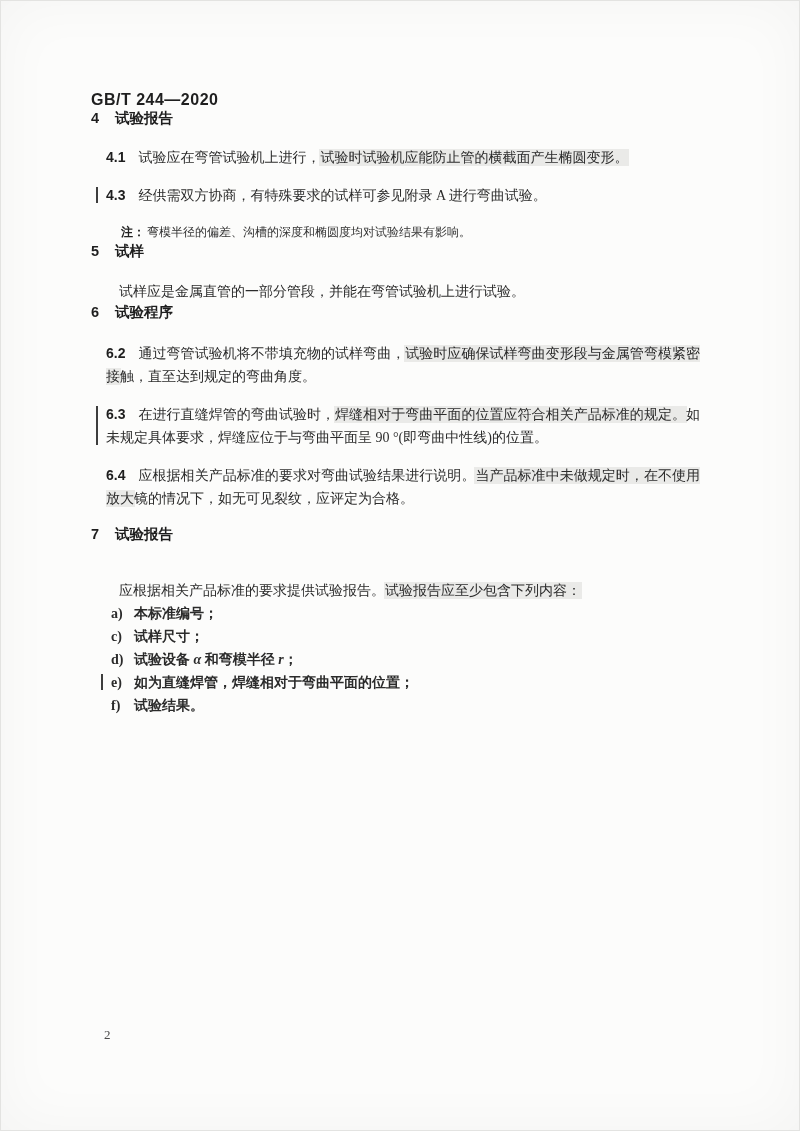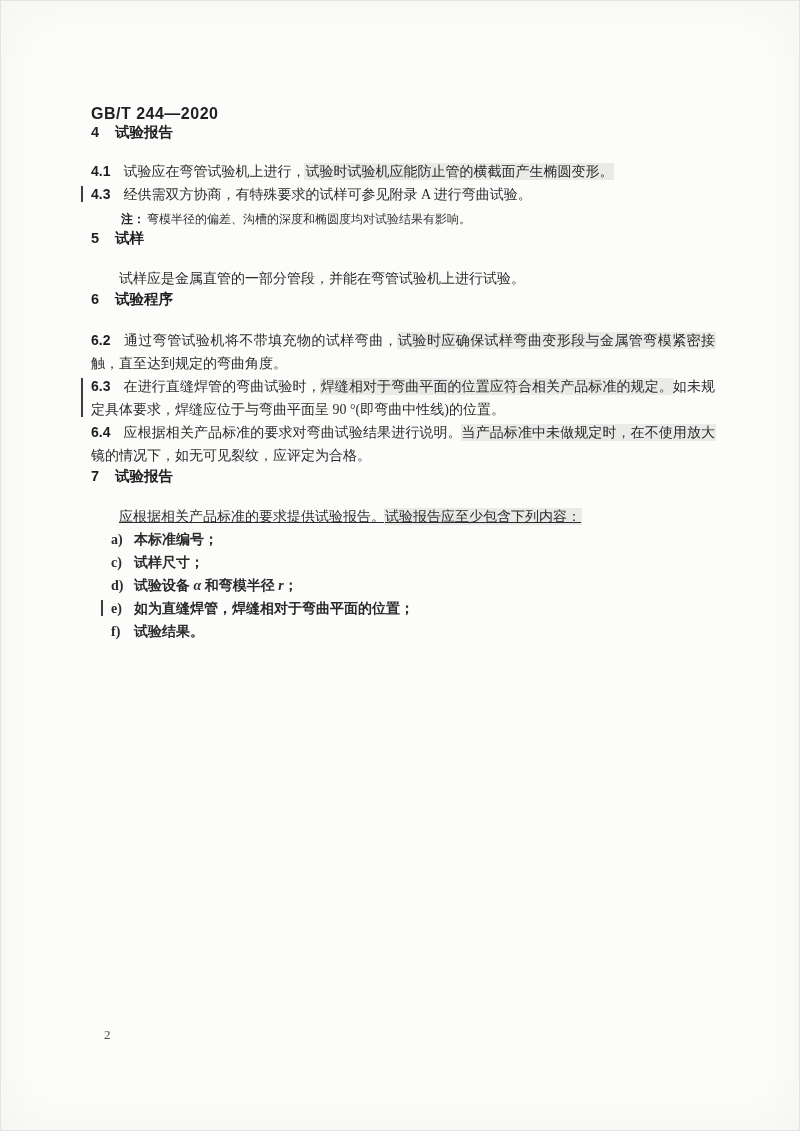--- a/index.html
+++ b/index.html
@@ -10,61 +10,61 @@
     background:#fcfcfb;
     box-sizing:border-box;
     border:1px solid #e3e3e1;
     box-shadow:inset 0 0 60px rgba(0,0,0,0.035);
     overflow:hidden;
     font-family:"Liberation Serif","DejaVu Serif",serif;
     color:#2b2b2b;
   }
   .doc{
     position:absolute;
-    left:90px;top:104px;width:624px;
+    left:90px;top:90px;width:624px;
     font-size:14px;line-height:23px;
   }
   .doc-header{
     font-family:"Liberation Sans","DejaVu Sans",sans-serif;
     font-weight:bold;font-size:16px;line-height:18px;
     letter-spacing:0.5px;color:#1f1f1f;
   }
   h2.sec{
     font-family:"Liberation Sans","DejaVu Sans",sans-serif;
     font-size:14.5px;line-height:18px;font-weight:bold;
     color:#1e1e1e;margin:0;
   }
   h2.sec .hnum{margin-right:16px;}
   .mt-s4{margin-top:39px;}
   .mt-s5{margin-top:23px;}
   .mt-s6{margin-top:20px;}
   .mt-s7{margin-top:10px;}
   .clauses{margin:0;}
   .clauses-4{margin-top:19px;}
   .clauses-6{margin-top:21px;}
-  .clause{margin:0;position:relative;text-align:justify;}
+  .clause{margin:15px;position:relative;text-align:justify;}
   .cnum{
     font-family:"Liberation Sans","DejaVu Sans",sans-serif;
     font-weight:bold;color:#1e1e1e;margin-right:13px;
   }
   .changebar::before{
     content:"";position:absolute;left:-10px;top:3px;bottom:4px;
     width:2px;background:#3d3d3d;
   }
   .sh{background:#eaeae8;box-shadow:0 0 0 1px #eaeae8;}
   .note{
     margin:3px 0 0 0;padding-left:30px;
     font-size:12px;line-height:20px;color:#333;
   }
   .note .note-label{
     font-family:"Liberation Sans","DejaVu Sans",sans-serif;
     font-weight:bold;margin-right:2px;color:#222;
   }
   .para{margin:20px 0 0 0;text-indent:2em;text-align:justify;}
-  .para-7{margin-top:20px;text-decoration:underline;}
+  .para-7{margin-top:36px;}
   .report-list{list-style:none;margin:0;padding:0;}
   .report-list li{position:relative;margin:0 0 0 20px;line-height:23px;font-weight:bold;}
   .report-list .letter{display:inline-block;width:23px;}
   .it{font-style:italic;}
   .page-number{
     position:absolute;left:103px;top:1026px;
     font-size:13px;line-height:16px;color:#4a4a4a;
   }
 </style>
 </head>

